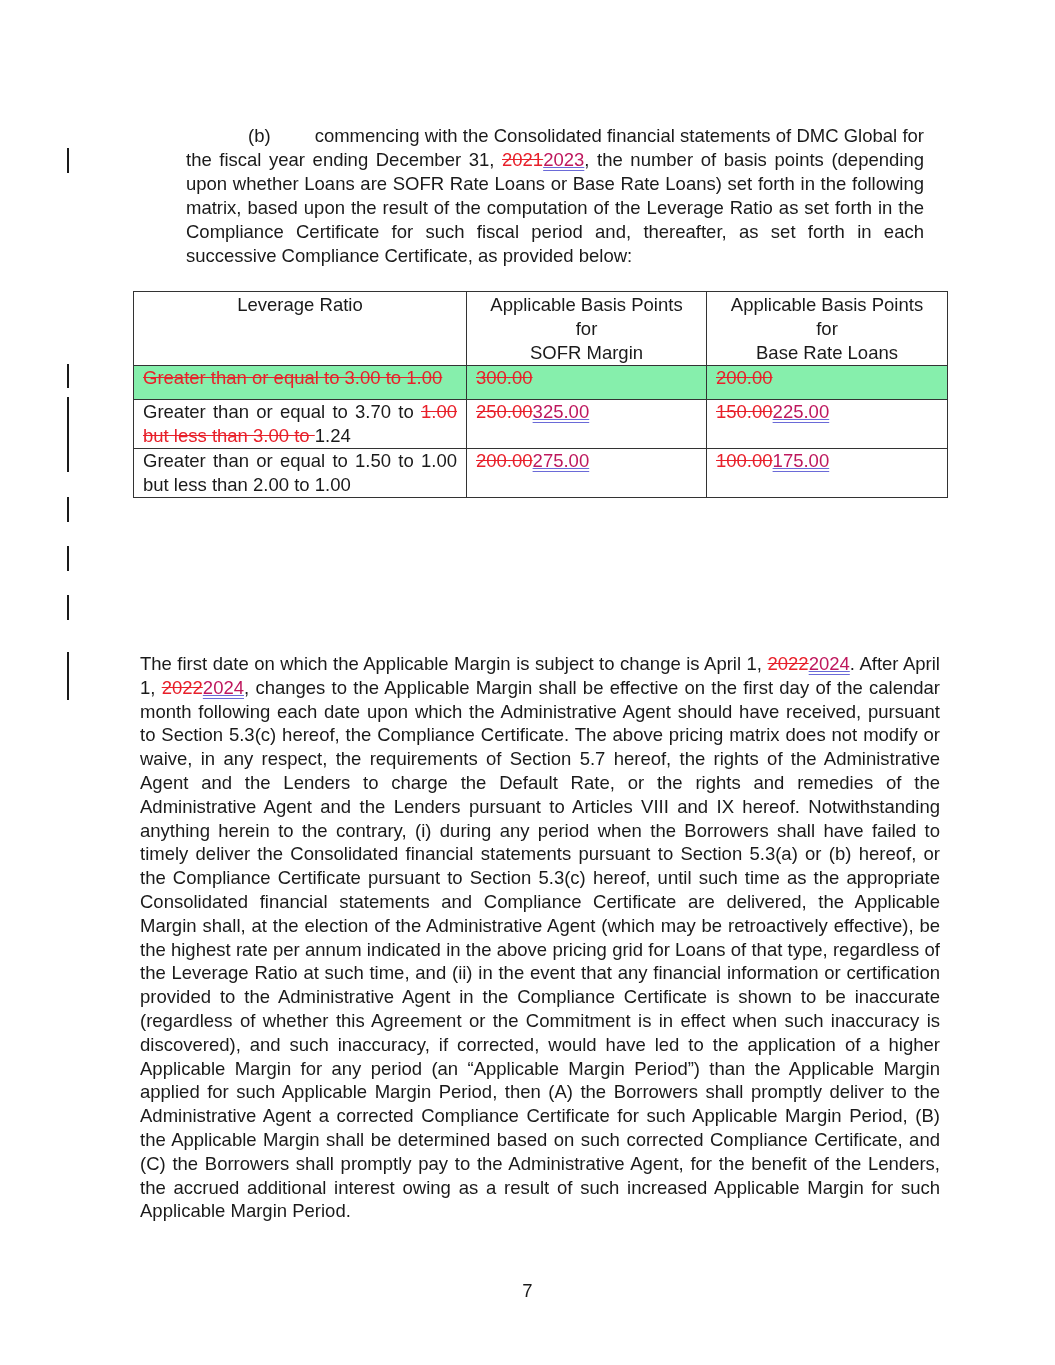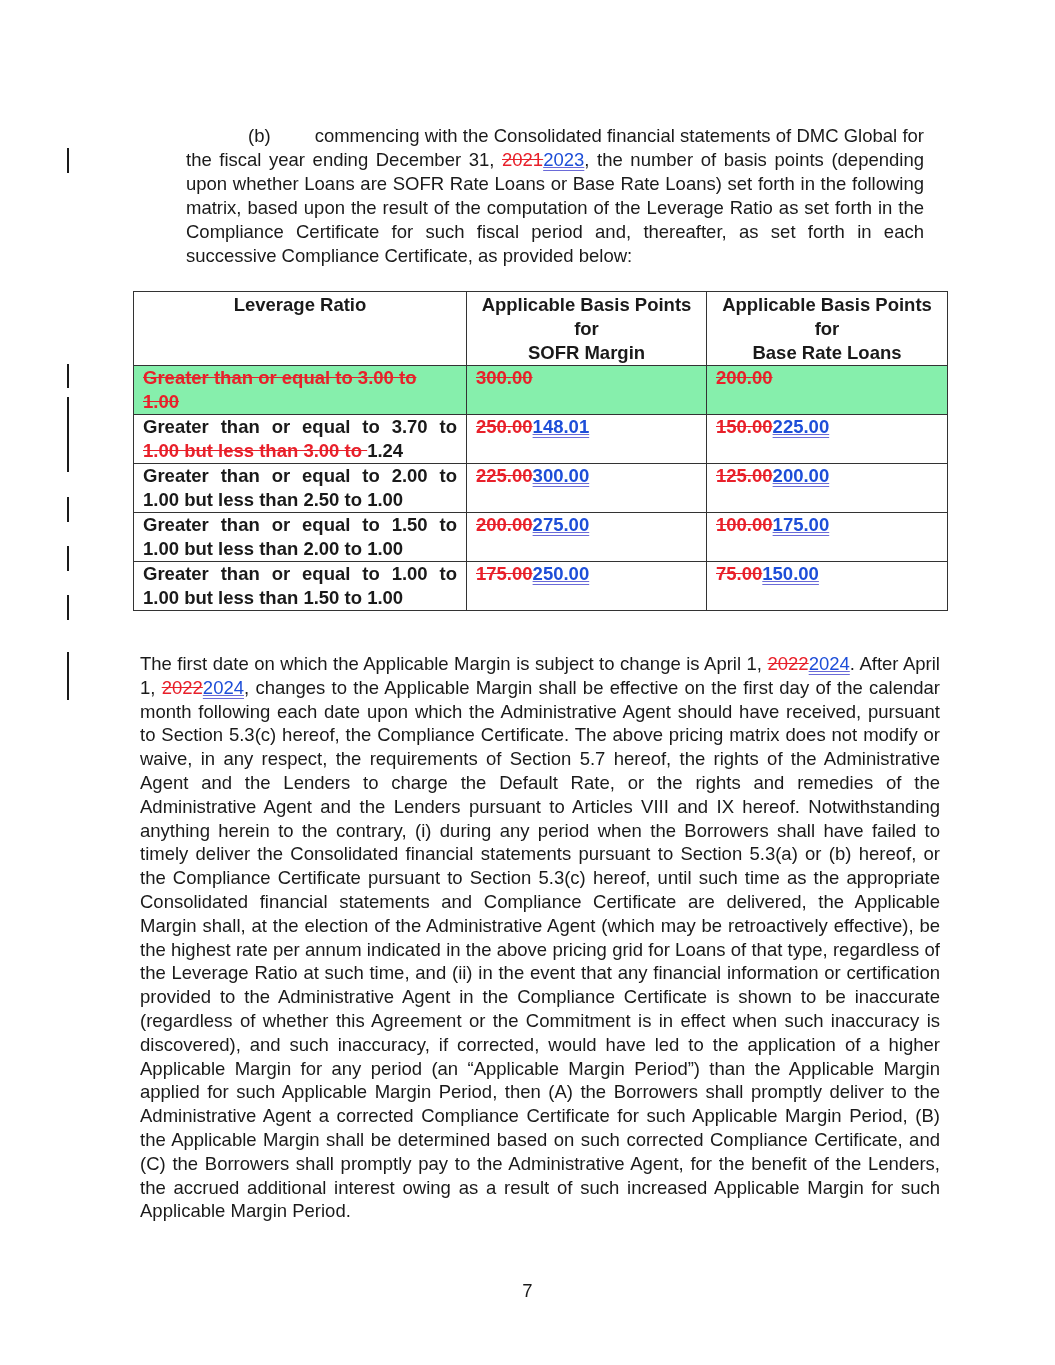--- a/index.html
+++ b/index.html
@@ -1,27 +1,27 @@
 <!DOCTYPE html>
 <html><head>
 <meta charset="utf-8">
 <style>
   html, body { margin: 0; padding: 0; background: #ffffff; }
   body { width: 1055px; height: 1365px; position: relative; overflow: hidden;
          font-family: "Liberation Sans", sans-serif; font-size: 18.5px; color: #1a1a1a; }
   .page { position: absolute; left: 0; top: 0; width: 1055px; height: 1365px; }
   .changebar { position: absolute; left: 67px; width: 2px; background: #1a1a1a; }
   .del { color: #e8202a; text-decoration: line-through; text-decoration-color: #e8202a; }
-  .ins { color: #1d4ed8; text-decoration: underline double; text-decoration-color: #6a6ad8; }
+  .ins { color: #be185d; text-decoration: underline double; text-decoration-color: #6a6ad8; }
   .intro { position: absolute; left: 186px; top: 124px; width: 738px; line-height: 24px; text-align: justify; }
   .intro .first { display: block; text-indent: 62px; }
   .tab { display: inline-block; width: 44px; }
   table.matrix { position: absolute; left: 133px; top: 291px; width: 815px; border-collapse: collapse; }
   table.matrix td, table.matrix th { border: 1.5px solid #333; padding: 0 9px; vertical-align: top;
-                                      font-weight: bold; line-height: 24px; font-size: 18.5px; }
+                                      font-weight: normal; line-height: 24px; font-size: 18.5px; }
   table.matrix th { text-align: center; height: 71px; padding-top: 1px; }
   table.matrix td.num { text-align: left; }
   table.matrix tr.deleted td { background: #86efac; height: 33px; }
   table.matrix tr.row td { height: 48px; }
   table.matrix tr.last td { height: 33px; }
   col.c1 { width: 333px; } col.c2 { width: 240px; } col.c3 { width: 241px; }
   .lev { text-align: justify; }
   .body-para { position: absolute; left: 124px; top: 652px; width: 800px; line-height: 23.8px; text-align: justify; margin-left: 16px; }
   .pagenum { position: absolute; left: 0; width: 1055px; top: 1280px; text-align: center; }
 </style>
@@ -62,37 +62,27 @@
         <div>Base Rate Loans</div>
       </th>
     </tr>
     <tr class="deleted">
       <td><span class="del">Greater than or equal to 3.00 to 1.00</span></td>
       <td class="num"><span class="del">300.00</span></td>
       <td class="num"><span class="del">200.00</span></td>
     </tr>
     <tr class="row">
       <td class="lev"><span>Greater than or equal to 3.70 to </span><span class="del">1.00 but less than 3.00 to </span><span>1.24</span></td>
-      <td class="num"><span class="del">250.00</span><span class="ins">148.01</span></td>
+      <td class="num"><span class="del">250.00</span><span class="ins">325.00</span></td>
       <td class="num"><span class="del">150.00</span><span class="ins">225.00</span></td>
-    </tr>
-    <tr class="row">
-      <td class="lev">Greater than or equal to 2.00 to 1.00 but less than 2.50 to 1.00</td>
-      <td class="num"><span class="del">225.00</span><span class="ins">300.00</span></td>
-      <td class="num"><span class="del">125.00</span><span class="ins">200.00</span></td>
     </tr>
     <tr class="row">
       <td class="lev">Greater than or equal to 1.50 to 1.00 but less than 2.00 to 1.00</td>
       <td class="num"><span class="del">200.00</span><span class="ins">275.00</span></td>
       <td class="num"><span class="del">100.00</span><span class="ins">175.00</span></td>
-    </tr>
-    <tr class="row">
-      <td class="lev">Greater than or equal to 1.00 to 1.00 but less than 1.50 to 1.00</td>
-      <td class="num"><span class="del">175.00</span><span class="ins">250.00</span></td>
-      <td class="num"><span class="del">75.00</span><span class="ins">150.00</span></td>
     </tr>
   </tbody>
     </table>
 
   <div class="body-para"><span>The first date on which the Applicable Margin is subject to change is April 1, </span><span class="del">2022</span><span class="ins">2024</span><span>.  After April 1, </span><span class="del">2022</span><span class="ins">2024</span><span>, changes to the Applicable Margin shall be effective on the first day of the calendar month following each date upon which the Administrative Agent should have received, pursuant to Section 5.3(c) hereof, the Compliance Certificate. The above pricing matrix does not modify or waive, in any respect, the requirements of Section 5.7 hereof, the rights of the Administrative Agent and the Lenders to charge the Default Rate, or the rights and remedies of the Administrative Agent and the Lenders pursuant to Articles VIII and IX hereof.  Notwithstanding anything herein to the contrary, (i) during any period when the Borrowers shall have failed to timely deliver the Consolidated financial statements pursuant to Section 5.3(a) or (b) hereof, or the Compliance Certificate pursuant to Section 5.3(c) hereof, until such time as the appropriate Consolidated financial statements and Compliance Certificate are delivered, the Applicable Margin shall, at the election of the Administrative Agent (which may be retroactively effective), be the highest rate per annum indicated in the above pricing grid for Loans of that type, regardless of the Leverage Ratio at such time, and (ii) in the event that any financial information or certification provided to the Administrative Agent in the Compliance Certificate is shown to be inaccurate (regardless of whether this Agreement or the Commitment is in effect when such inaccuracy is discovered), and such inaccuracy, if corrected, would have led to the application of a higher Applicable Margin for any period (an “Applicable Margin Period”) than the Applicable Margin applied for such Applicable Margin Period, then (A) the Borrowers shall promptly deliver to the Administrative Agent a corrected Compliance Certificate for such Applicable Margin Period, (B) the Applicable Margin shall be determined based on such corrected Compliance Certificate, and (C) the Borrowers shall promptly pay to the Administrative Agent, for the benefit of the Lenders, the accrued additional interest owing as a result of such increased Applicable Margin for such Applicable Margin Period.</span></div>
 
   <div class="pagenum">7</div>
 </div>
 
 </body></html>

